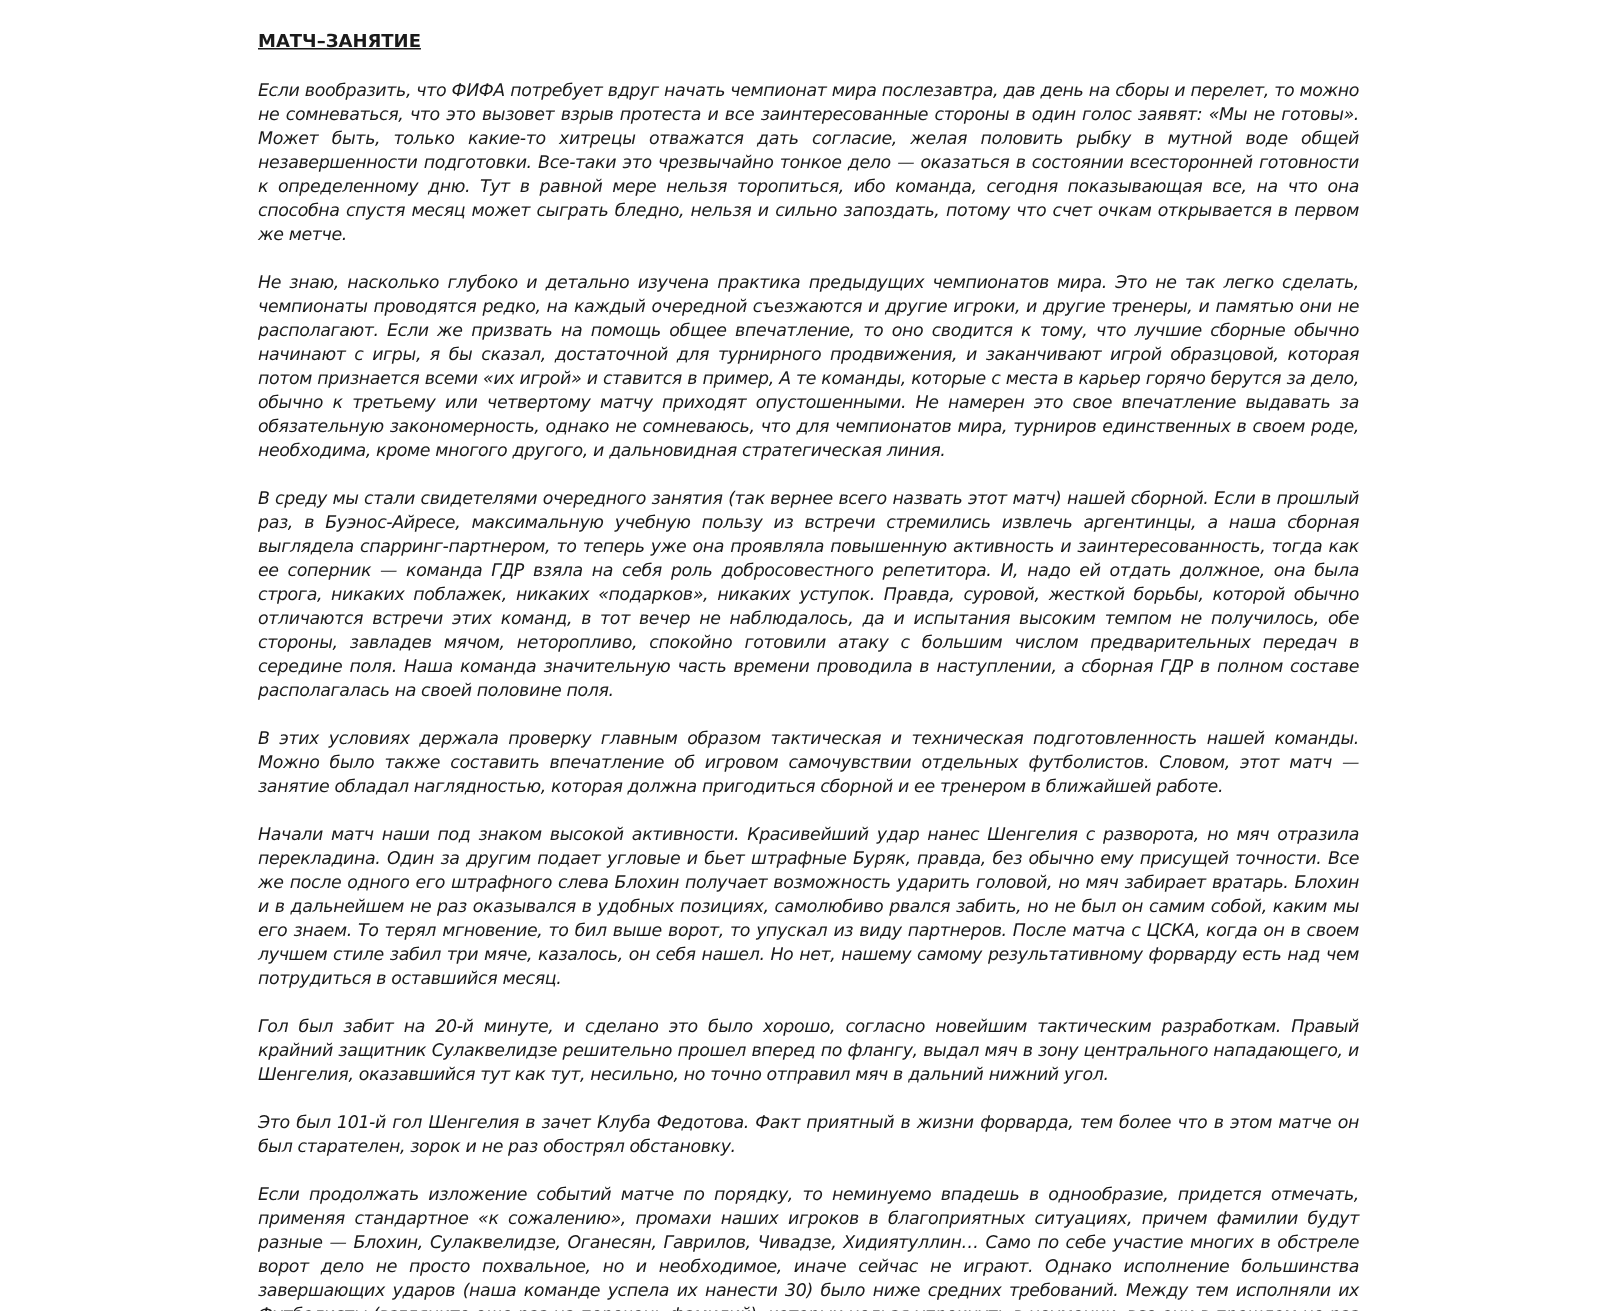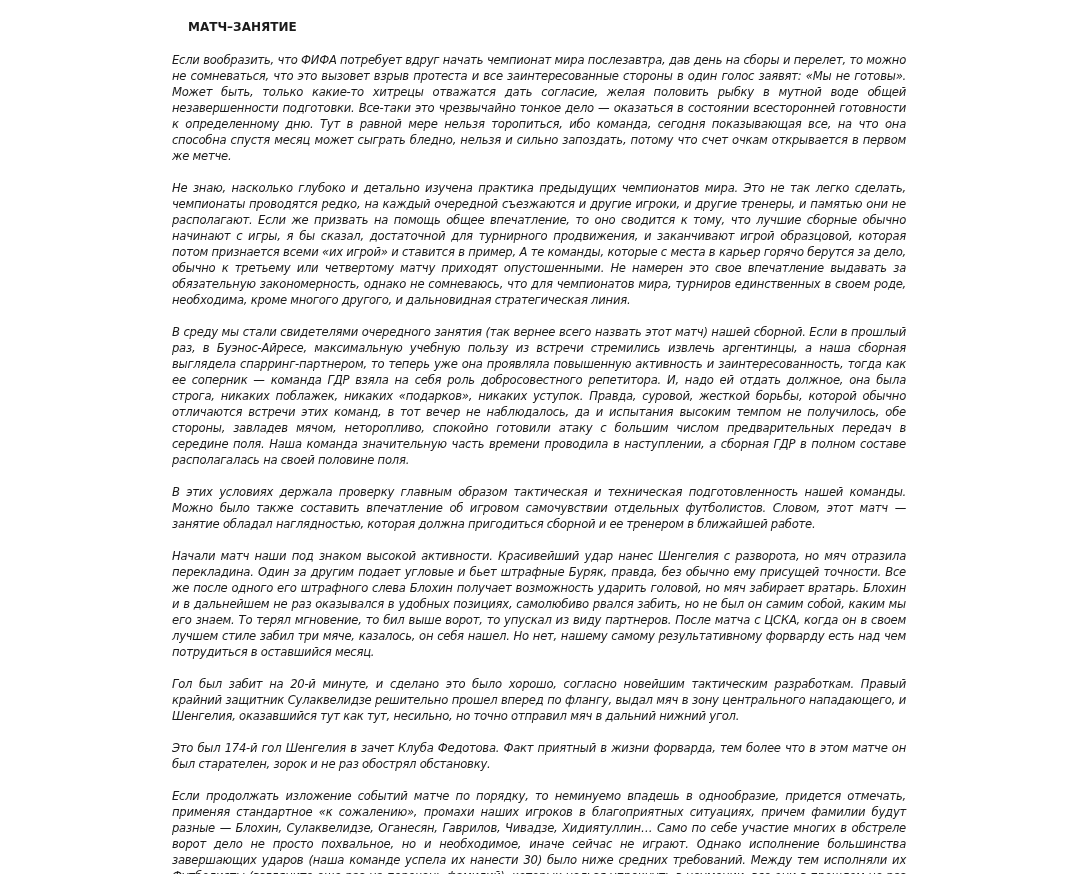--- a/index.html
+++ b/index.html
@@ -3,29 +3,29 @@
 <meta charset="utf-8">
 <style>
   html, body { margin:0; padding:0; background:#ffffff; }
   body { width:1078px; height:874px; overflow:hidden; position:relative; }
   .article {
     position:absolute; left:172px; top:18px; width:734px;
     font-family:"DejaVu Sans", sans-serif;
     font-size:11.6px; line-height:16px; color:#1a1a1a;
     letter-spacing:-0.25px;
   }
-  .title { font-weight:bold; font-size:12px; margin:0 0 16px 16px; line-height:18px; letter-spacing:0; }
+  .title { font-weight:bold; font-size:12px; margin:0 0 16px 0; line-height:18px; letter-spacing:0;text-decoration:underline; }
   .para { margin:0 0 16px 0; text-align:justify;font-style:italic; }
 </style>
 </head>
 <body>
 
 <div class="article">
   <div class="title">МАТЧ–ЗАНЯТИЕ</div>
   <p class="para">Если вообразить, что ФИФА потребует вдруг начать чемпионат мира послезавтра, дав день на сборы и перелет, то можно не сомневаться, что это вызовет взрыв протеста и все заинтересованные стороны в один голос заявят: «Мы не готовы». Может быть, только какие-то хитрецы отважатся дать согласие, желая половить рыбку в мутной воде общей незавершенности подготовки. Все-таки это чрезвычайно тонкое дело — оказаться в состоянии всесторонней готовности к определенному дню. Тут в равной мере нельзя торопиться, ибо команда, сегодня показывающая все, на что она способна спустя месяц может сыграть бледно, нельзя и сильно запоздать, потому что счет очкам открывается в первом же метче.</p>
   <p class="para">Не знаю, насколько глубоко и детально изучена практика предыдущих чемпионатов мира. Это не так легко сделать, чемпионаты проводятся редко, на каждый очередной съезжаются и другие игроки, и другие тренеры, и памятью они не располагают. Если же призвать на помощь общее впечатление, то оно сводится к тому, что лучшие сборные обычно начинают с игры, я бы сказал, достаточной для турнирного продвижения, и заканчивают игрой образцовой, которая потом признается всеми «их игрой» и ставится в пример, А те команды, которые с места в карьер горячо берутся за дело, обычно к третьему или четвертому матчу приходят опустошенными. Не намерен это свое впечатление выдавать за обязательную закономерность, однако не сомневаюсь, что для чемпионатов мира, турниров единственных в своем роде, необходима, кроме многого другого, и дальновидная стратегическая линия.</p>
   <p class="para">В среду мы стали свидетелями очередного занятия (так вернее всего назвать этот матч) нашей сборной. Если в прошлый раз, в Буэнос-Айресе, максимальную учебную пользу из встречи стремились извлечь аргентинцы, а наша сборная выглядела спарринг-партнером, то теперь уже она проявляла повышенную активность и заинтересованность, тогда как ее соперник — команда ГДР взяла на себя роль добросовестного репетитора. И, надо ей отдать должное, она была строга, никаких поблажек, никаких «подарков», никаких уступок. Правда, суровой, жесткой борьбы, которой обычно отличаются встречи этих команд, в тот вечер не наблюдалось, да и испытания высоким темпом не получилось, обе стороны, завладев мячом, неторопливо, спокойно готовили атаку с большим числом предварительных передач в середине поля. Наша команда значительную часть времени проводила в наступлении, а сборная ГДР в полном составе располагалась на своей половине поля.</p>
   <p class="para">В этих условиях держала проверку главным образом тактическая и техническая подготовленность нашей команды. Можно было также составить впечатление об игровом самочувствии отдельных футболистов. Словом, этот матч — занятие обладал наглядностью, которая должна пригодиться сборной и ее тренером в ближайшей работе.</p>
   <p class="para">Начали матч наши под знаком высокой активности. Красивейший удар нанес Шенгелия с разворота, но мяч отразила перекладина. Один за другим подает угловые и бьет штрафные Буряк, правда, без обычно ему присущей точности. Все же после одного его штрафного слева Блохин получает возможность ударить головой, но мяч забирает вратарь. Блохин и в дальнейшем не раз оказывался в удобных позициях, самолюбиво рвался забить, но не был он самим собой, каким мы его знаем. То терял мгновение, то бил выше ворот, то упускал из виду партнеров. После матча с ЦСКА, когда он в своем лучшем стиле забил три мяче, казалось, он себя нашел. Но нет, нашему самому результативному форварду есть над чем потрудиться в оставшийся месяц.</p>
   <p class="para">Гол был забит на 20-й минуте, и сделано это было хорошо, согласно новейшим тактическим разработкам. Правый крайний защитник Сулаквелидзе решительно прошел вперед по флангу, выдал мяч в зону центрального нападающего, и Шенгелия, оказавшийся тут как тут, несильно, но точно отправил мяч в дальний нижний угол.</p>
-  <p class="para">Это был 174-й гол Шенгелия в зачет Клуба Федотова. Факт приятный в жизни форварда, тем более что в этом матче он был старателен, зорок и не раз обострял обстановку.</p>
+  <p class="para">Это был 101-й гол Шенгелия в зачет Клуба Федотова. Факт приятный в жизни форварда, тем более что в этом матче он был старателен, зорок и не раз обострял обстановку.</p>
   <p class="para">Если продолжать изложение событий матче по порядку, то неминуемо впадешь в однообразие, придется отмечать, применяя стандартное «к сожалению», промахи наших игроков в благоприятных ситуациях, причем фамилии будут разные — Блохин, Сулаквелидзе, Оганесян, Гаврилов, Чивадзе, Хидиятуллин… Само по себе участие многих в обстреле ворот дело не просто похвальное, но и необходимое, иначе сейчас не играют. Однако исполнение большинства завершающих ударов (наша команде успела их нанести 30) было ниже средних требований. Между тем исполняли их Футболисты (взгляните еще раз на перечень фамилий), которых нельзя упрекнуть в неумении, все они в прошлом не раз решали судьбу матчей уверенными ударами. Значит, всем им предстоит вернуть эту уверенность.</p>
 </div>
 
 </body></html>

